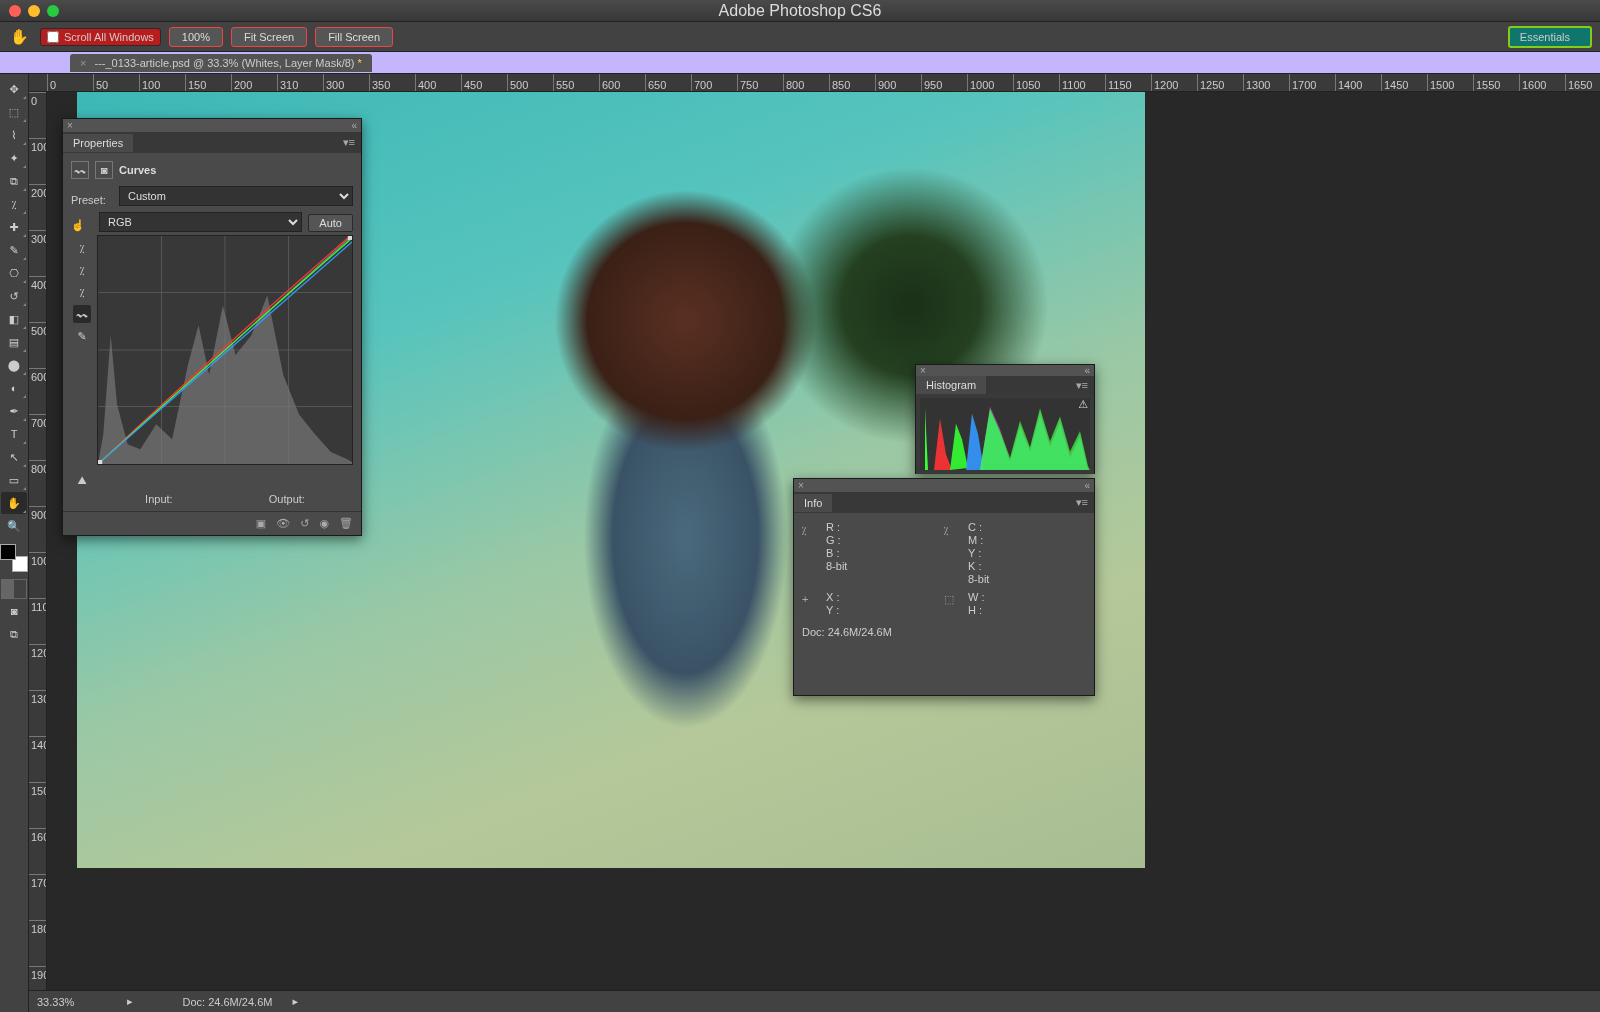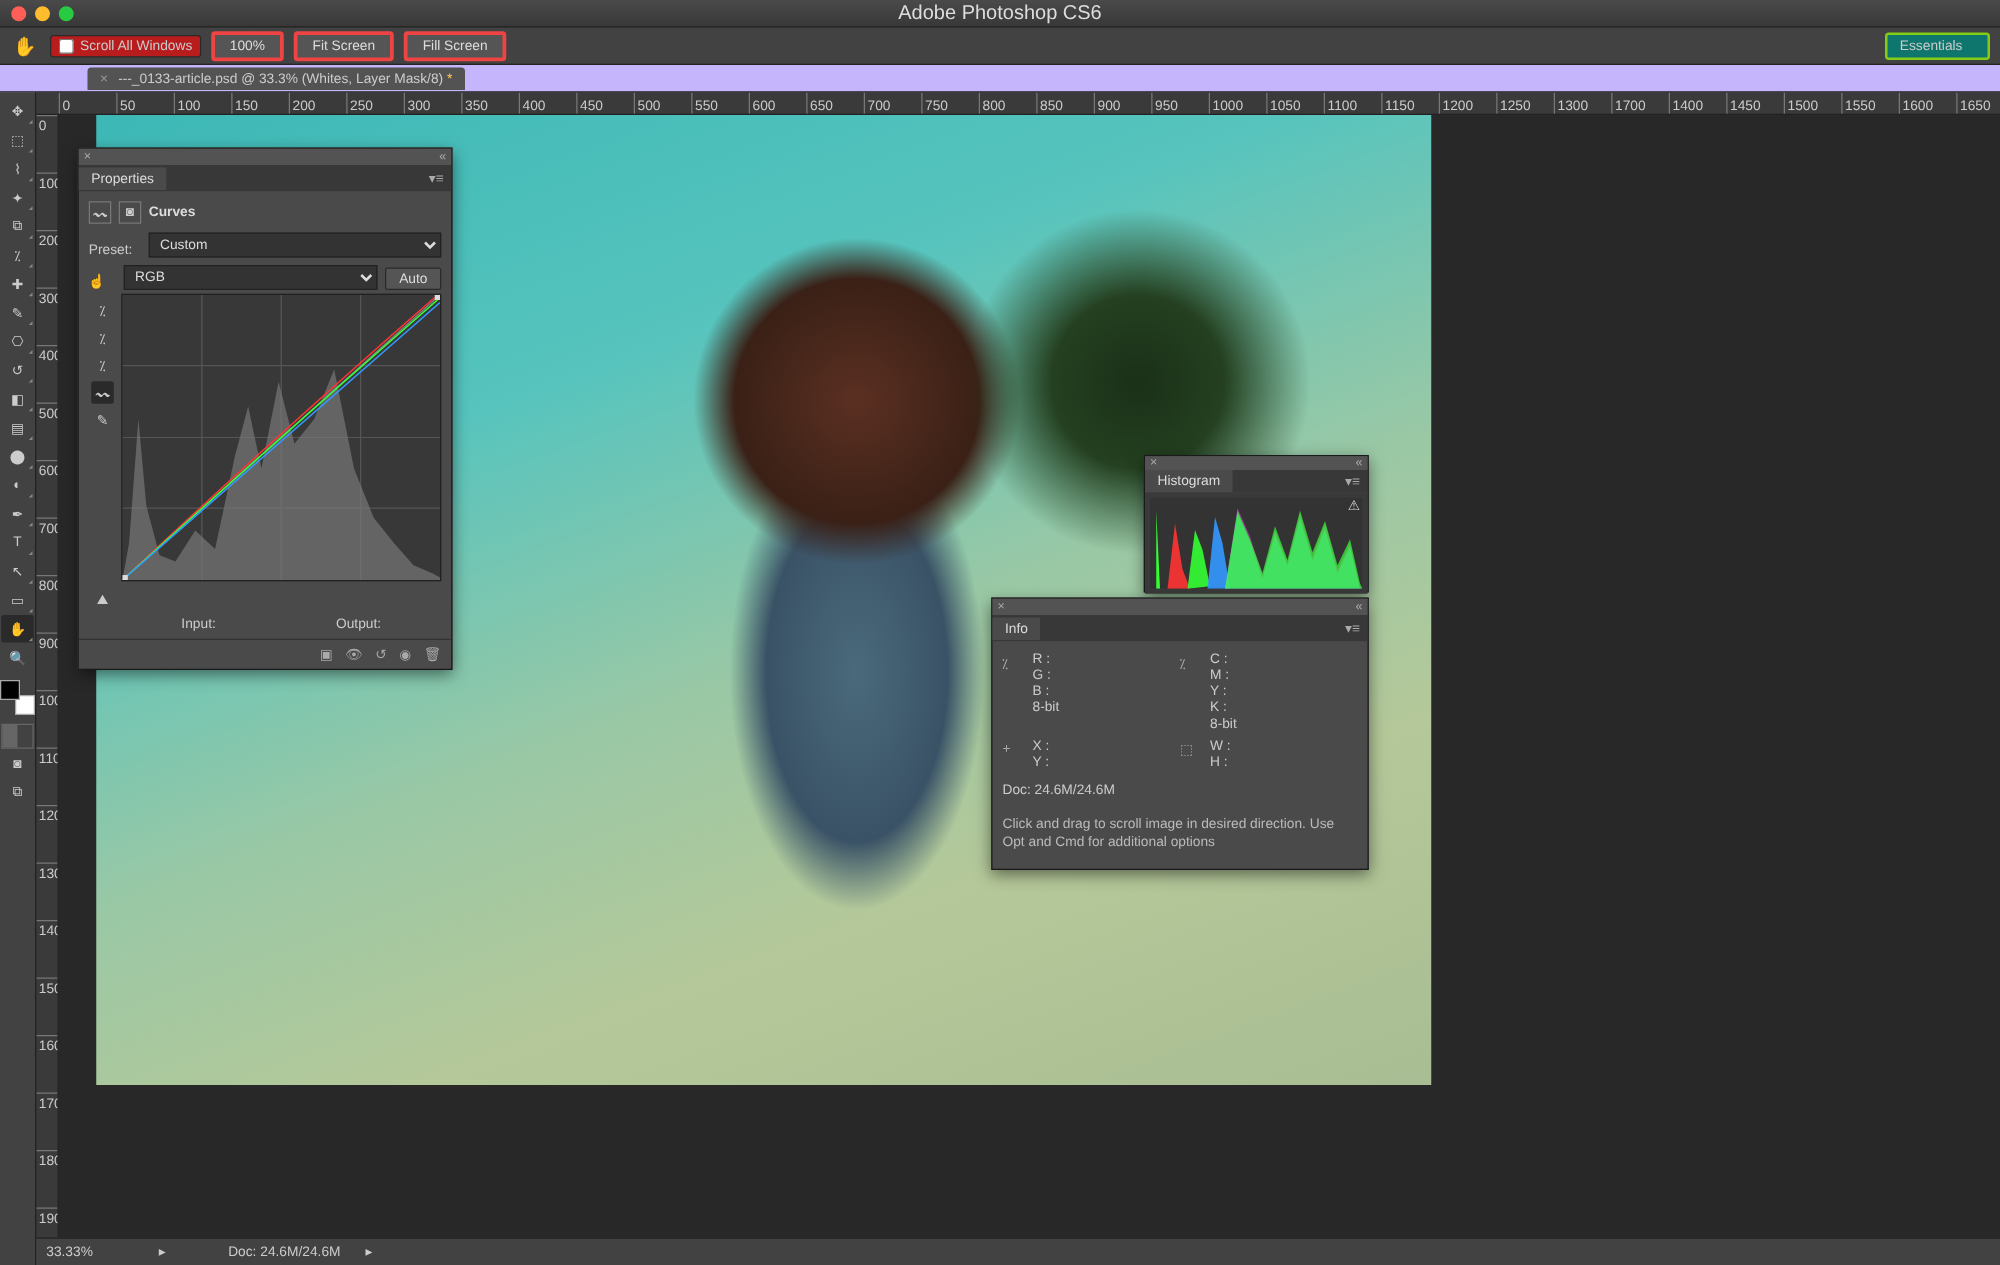--- a/index.html
+++ b/index.html
@@ -6,21 +6,21 @@
 body{background:#3a3a3a;width:1600px;height:1012px;overflow:hidden;position:relative}
 .titlebar{height:22px;background:linear-gradient(#4a4a4a,#383838);display:flex;align-items:center;position:relative;border-bottom:1px solid #222}
 .traffic{display:flex;gap:7px;padding-left:9px}
 .tl{width:12px;height:12px;border-radius:50%}
 .tl.r{background:#ff5f57}.tl.y{background:#ffbd2e}.tl.g{background:#28ca42}
 .titlebar .title{position:absolute;left:50%;transform:translateX(-50%);color:#ddd;font-size:16px}
 .optbar{height:30px;background:#424242;border-bottom:1px solid #222;display:flex;align-items:center;padding:0 8px;gap:8px}
 .optbar .ticon{width:24px;height:24px;display:flex;align-items:center;justify-content:center;font-size:15px;color:#ddd}
 .chk{display:flex;align-items:center;gap:5px;padding:2px 6px;background:#b91c1c;border:1px solid #2a2a2a;border-radius:3px}
 .chk input{width:12px;height:12px}
-.obtn{background:#555;border:3px solid #ef4444;border-radius:3px;padding:3px 12px;color:#ddd;cursor:pointer}
+.obtn{background:#555;border:1px solid #ef4444;border-radius:3px;padding:3px 12px;color:#ddd;cursor:pointer}
 .ws-select{margin-left:auto;background:#0f766e;border:2px solid #84cc16;padding:3px 20px 3px 10px;border-radius:3px}
 
 .tabbar{height:22px;background:#c4b5fd;display:flex;align-items:center;padding-left:70px;border-bottom:1px solid #222}
 .tabbar .doctab{background:#535353;padding:3px 10px;border-radius:3px 3px 0 0;color:#ddd;font-size:11px}
 .tabbar .doctab .x{margin-right:5px;color:#999}
 .tabbar .dirty{color:#fc5}
 
 .main{position:absolute;top:74px;left:0;right:0;bottom:0;display:flex}
 .toolbox{width:32px;background:#424242;border-right:1px solid #222;display:flex;flex-direction:column;align-items:center;padding-top:4px;gap:1px}
 .toolbox .t{width:26px;height:22px;display:flex;align-items:center;justify-content:center;color:#ccc;border-radius:2px;cursor:pointer;position:relative}
@@ -157,21 +157,21 @@
     <div class="t">⧉</div>
   </div>
 
   <div class="canvaswrap">
     <div class="hruler" id="hruler">
         <span>0</span>
         <span>50</span>
         <span>100</span>
         <span>150</span>
         <span>200</span>
-        <span>250</span>
+        <span>310</span>
         <span>300</span>
         <span>350</span>
         <span>400</span>
         <span>450</span>
         <span>500</span>
         <span>550</span>
         <span>600</span>
         <span>650</span>
         <span>700</span>
         <span>750</span>
@@ -372,15 +372,14 @@
       </div>
       <div class="infocol">
         <div class="ic">⬚</div>
         <div class="vals">
           <span>W :</span>
           <span>H :</span>
         </div>
       </div>
     </div>
     <div class="infodoc">Doc: 24.6M/24.6M</div>
-    <div class="infohint">Click and drag to scroll image in desired direction.  Use Opt and Cmd for additional options</div>
   </div>
 </div>
 
 </body></html>

